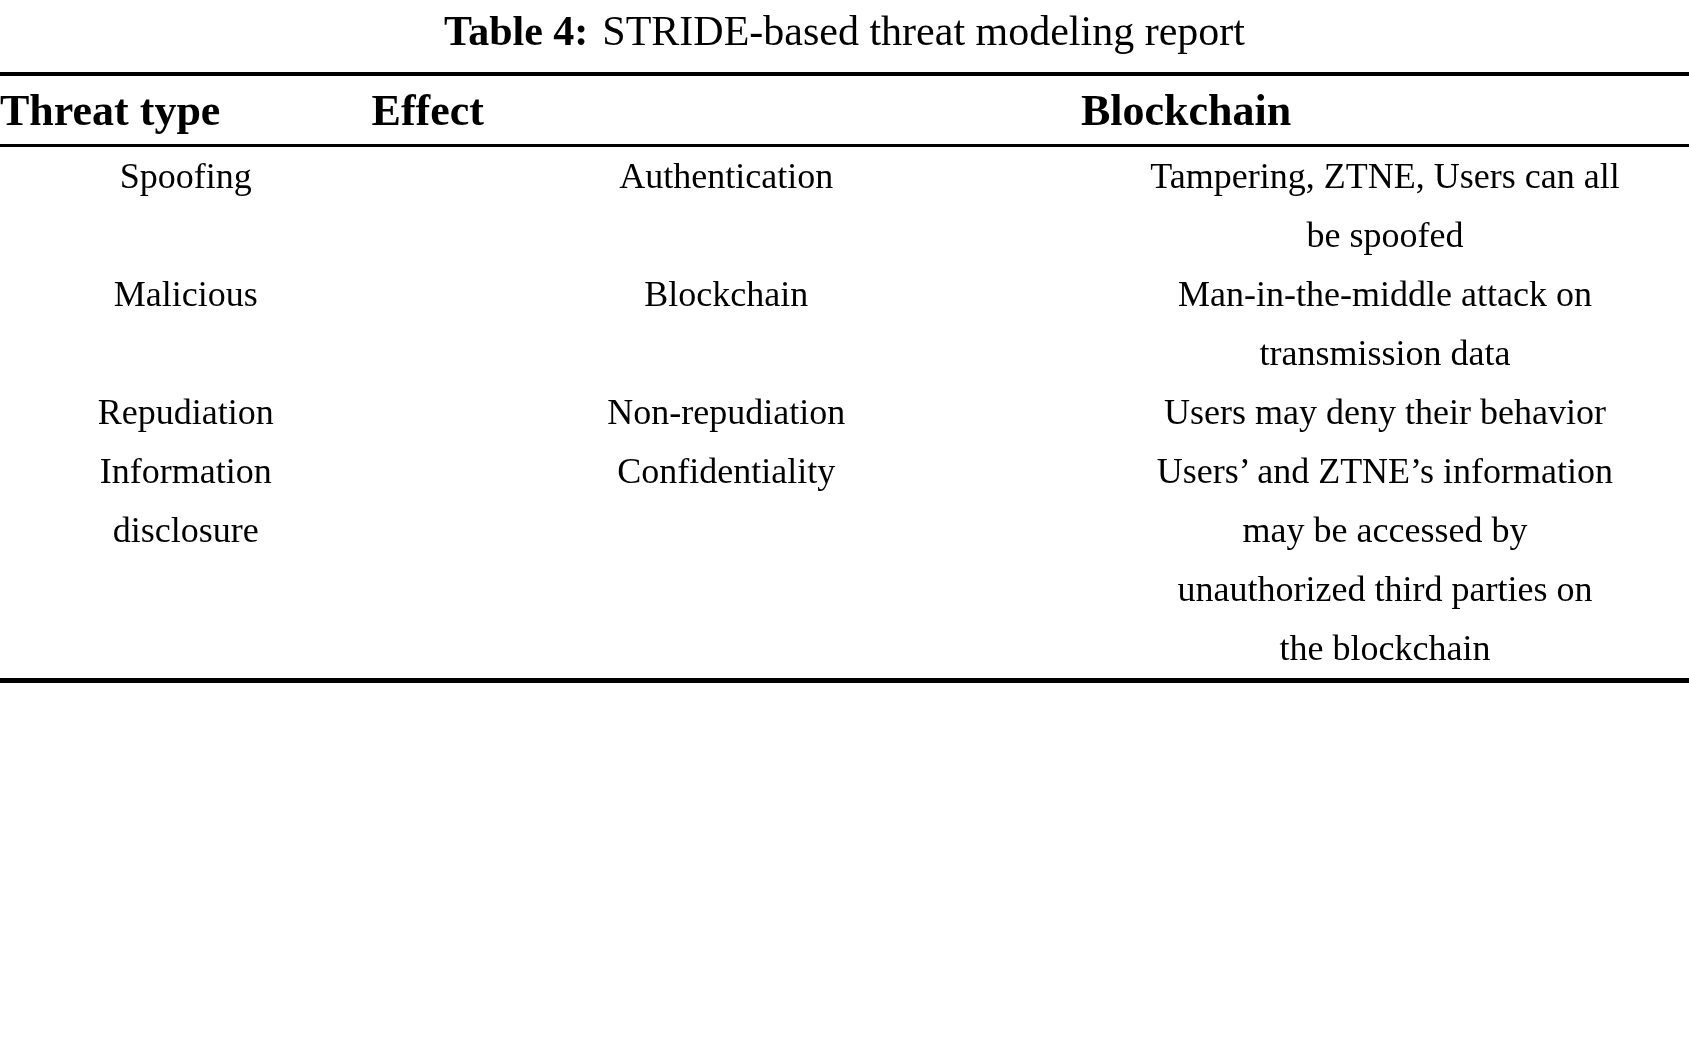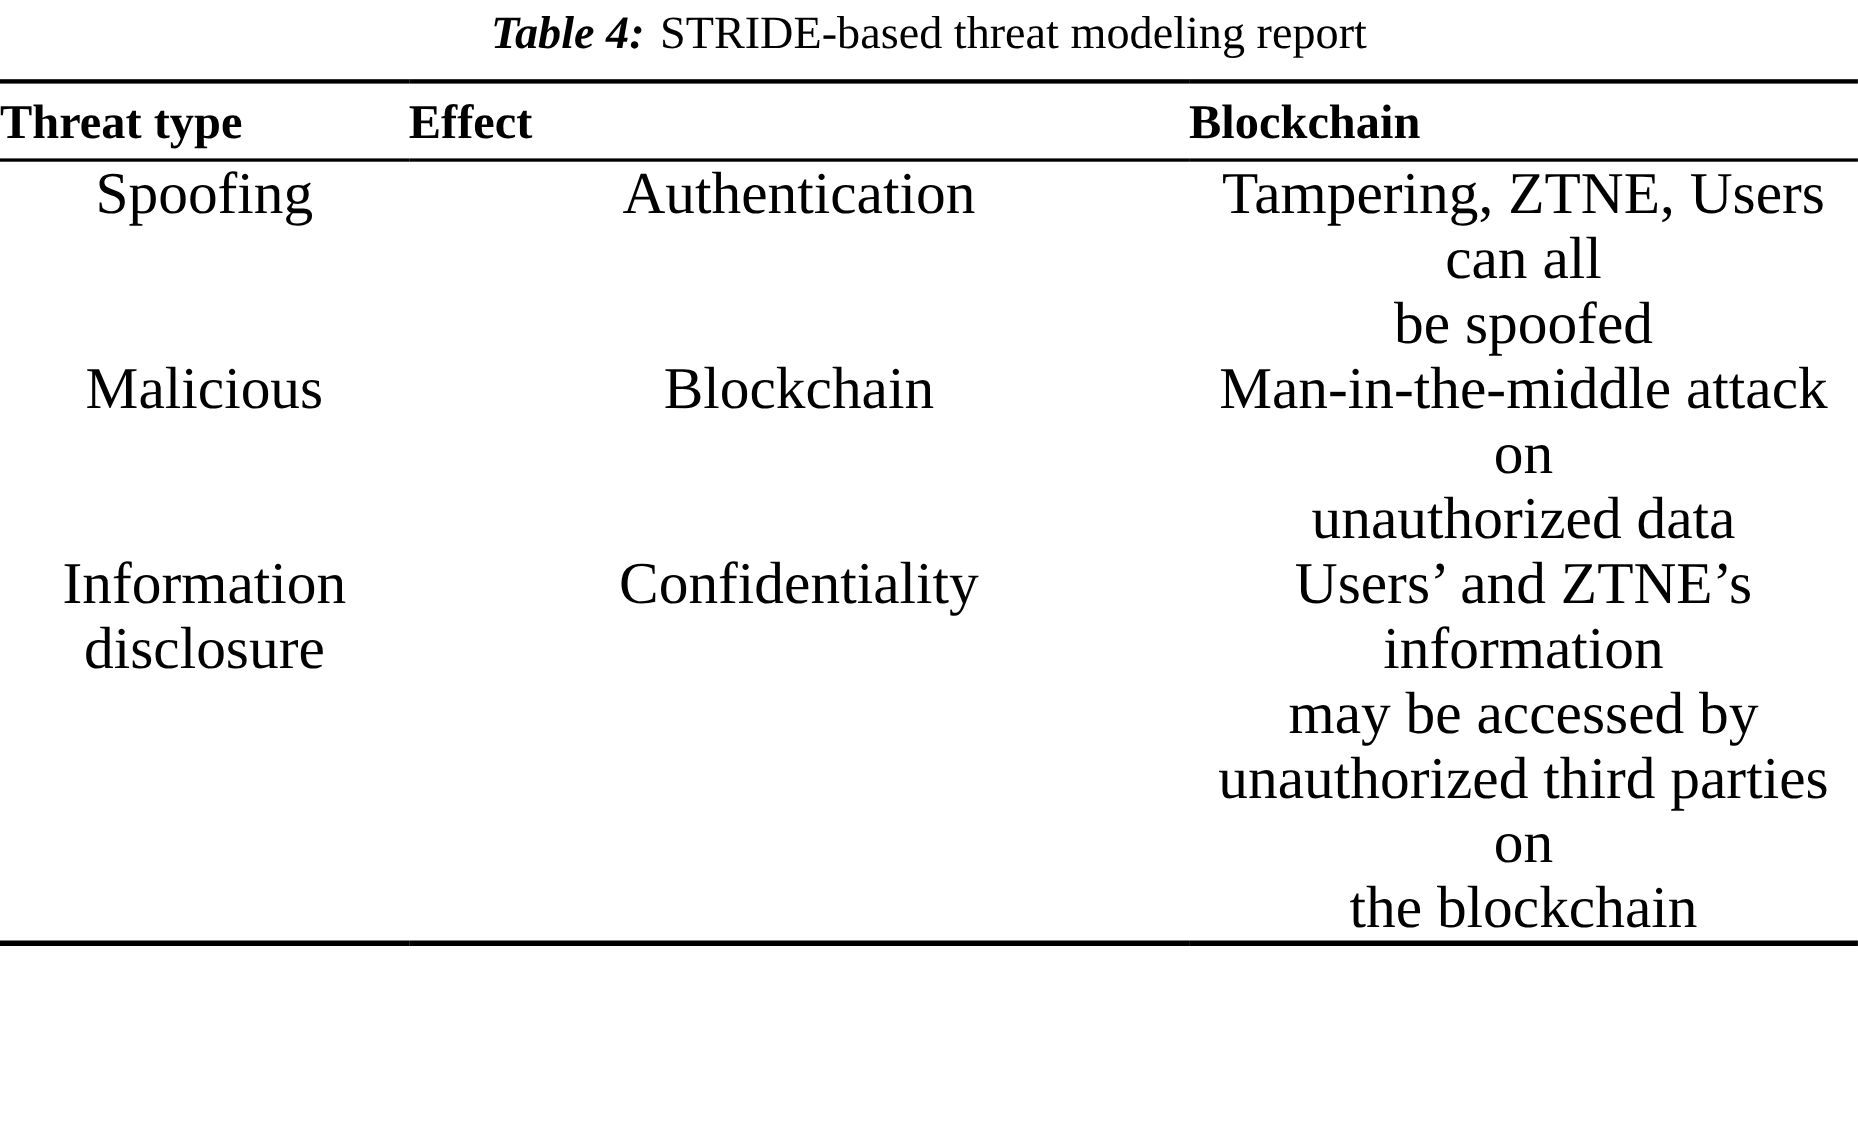--- a/index.html
+++ b/index.html
@@ -16,40 +16,39 @@
   }
   .caption {
     margin: 8px 0 18px 0;
     text-align: center;
     font-size: 42px;
     line-height: 46px;
   }
   .caption .caption-label {
     font-weight: bold;
     margin-right: 14px;
-    font-style: italic;
   }
   table.threat-table {
     width: 100%;
     border-collapse: collapse;
     table-layout: fixed;
     border-top: 4px solid #000000;
     border-bottom: 5px solid #000000;
   }
   table.threat-table thead th {
     font-size: 44px;
     font-weight: bold;
     text-align: left;
     vertical-align: middle;
     height: 68px;
     padding: 0;
     border-bottom: 3px solid #000000;
   }
   table.threat-table tbody td {
-    font-size: 54px;
+    font-size: 36px;
     line-height: 59px;
     text-align: center;
     vertical-align: top;
     padding: 0;
     white-space: pre-line;
   }
 </style>
 </head>
 <body>
 
@@ -74,21 +73,26 @@
       <tr>
         <td>Spoofing</td>
         <td>Authentication</td>
         <td>Tampering, ZTNE, Users can all
 be spoofed</td>
       </tr>
       <tr>
         <td>Malicious</td>
         <td>Blockchain</td>
         <td>Man-in-the-middle attack on
-unauthorized data</td>
+transmission data</td>
+      </tr>
+      <tr>
+        <td>Repudiation</td>
+        <td>Non-repudiation</td>
+        <td>Users may deny their behavior</td>
       </tr>
       <tr>
         <td>Information
 disclosure</td>
         <td>Confidentiality</td>
         <td>Users’ and ZTNE’s information
 may be accessed by
 unauthorized third parties on
 the blockchain</td>
       </tr>

